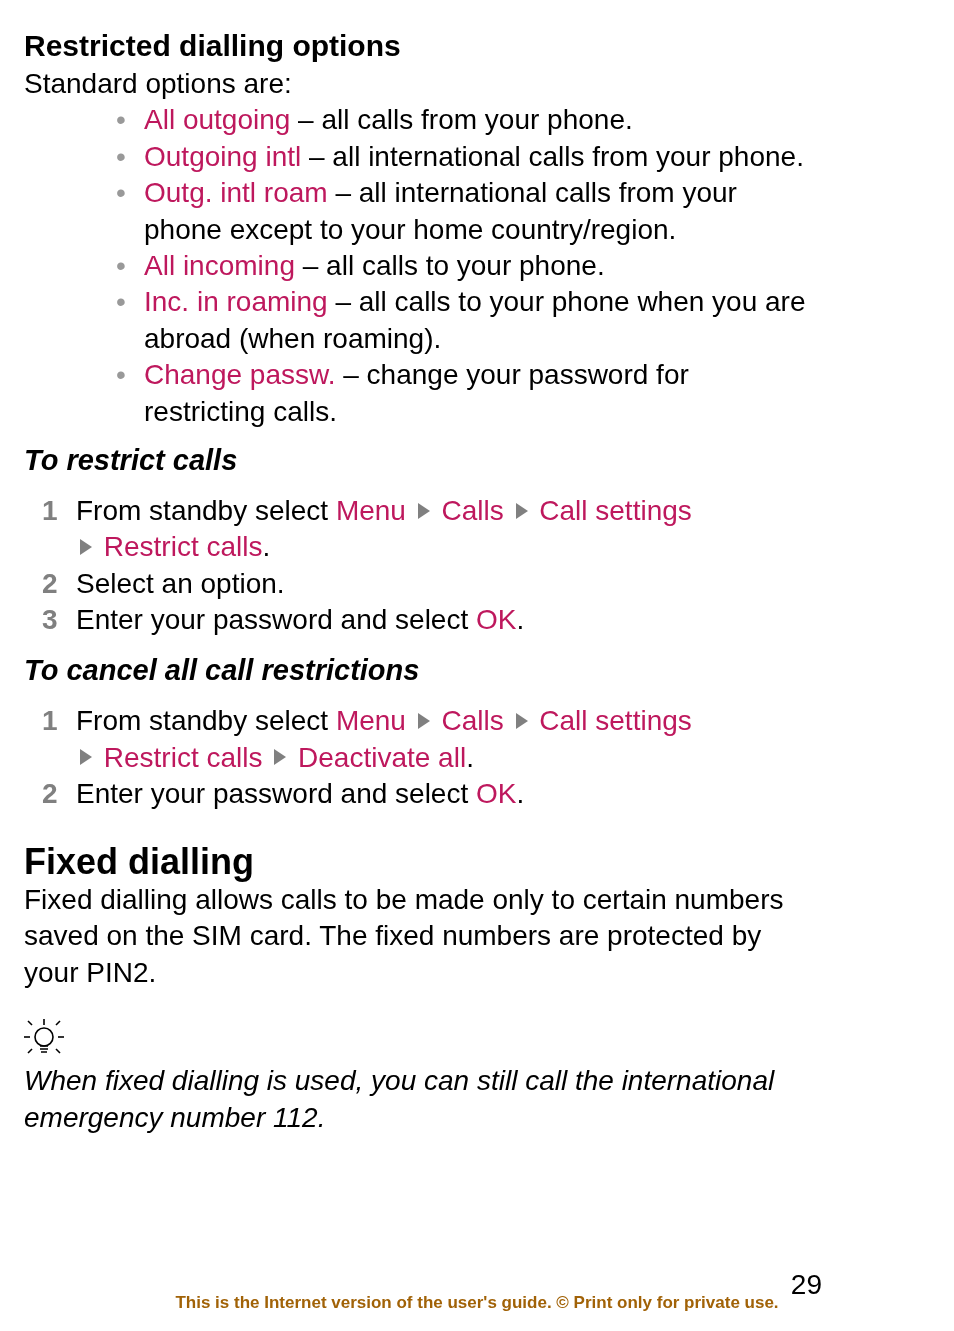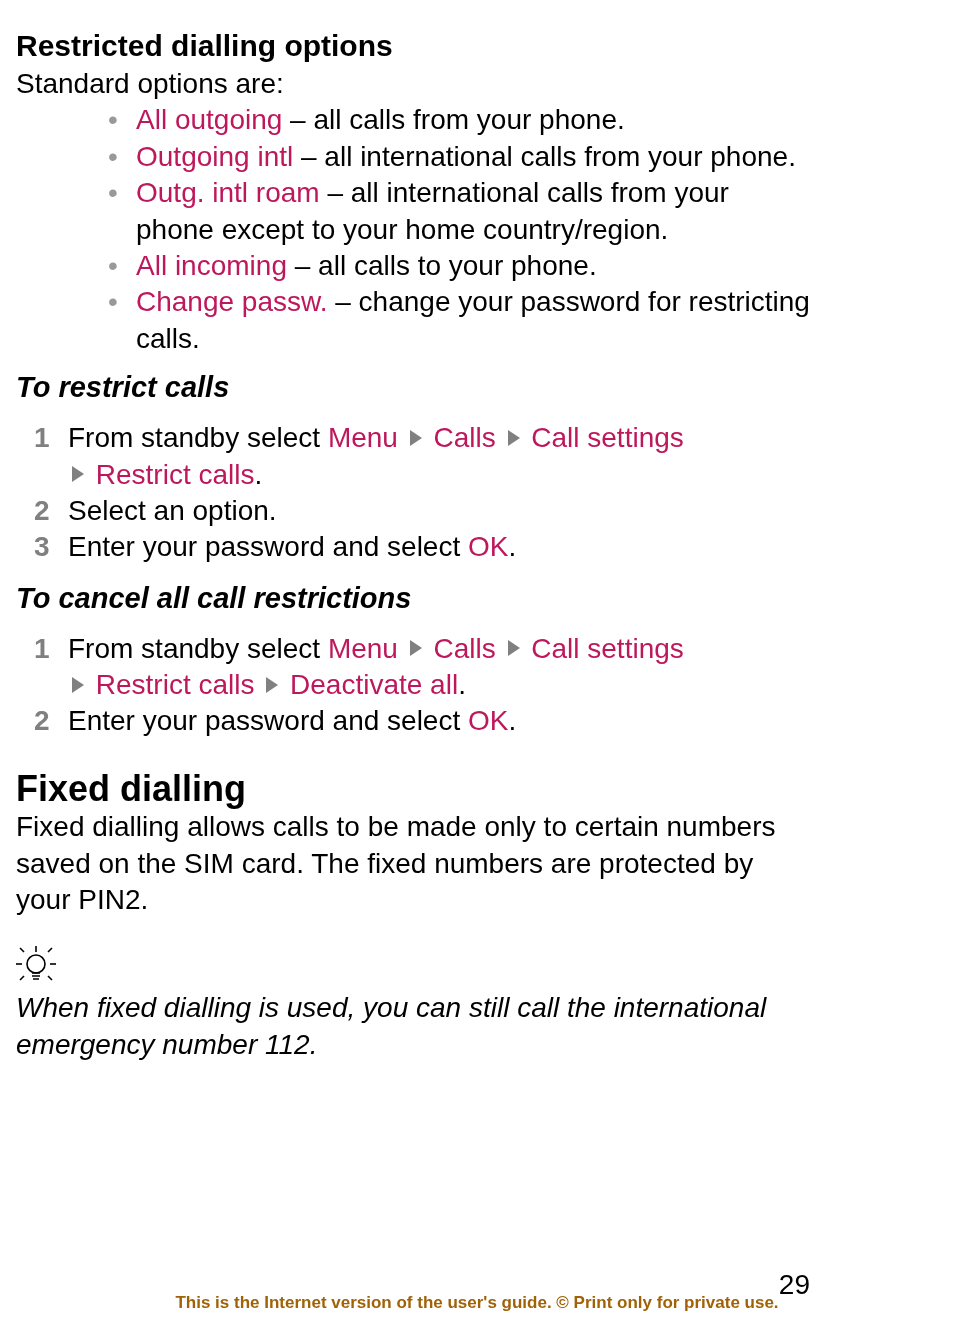--- a/index.html
+++ b/index.html
@@ -7,21 +7,21 @@
     padding: 0;
     background: #ffffff;
     font-family: Arial, Helvetica, sans-serif;
     color: #000;
     width: 954px;
   }
   .page {
     box-sizing: border-box;
     width: 850px;
     min-height: 1331px;
-    padding: 28px 40px 20px 16px;
+    padding: 28px 40px 20px 24px;
     position: relative;
   }
   .h3 {
     font-weight: bold;
     font-size: 30px;
     line-height: 1.2;
     margin-bottom: 2px;
   }
   .body-text {
     font-size: 28px;
@@ -123,37 +123,38 @@
     text-align: center;
   }
   .footer-line {
     color: #a16207;
     font-weight: bold;
     font-size: 17px;
   }
   .page-num {
     position: absolute;
     bottom: 30px;
-    right: 40px;
+    right: 28px;
     font-size: 28px;
     color: #000;
   }
 </style>
 </head>
 <body>
 
 <div class="page">
 
   <div class="h3">Restricted dialling options</div>
   <div class="body-text">Standard options are:</div>
   <ul class="ul">
     <li><span class="gray-bold">All outgoing</span><span> – all calls from your phone.</span></li>
     <li><span class="gray-bold">Outgoing intl</span><span> – all international calls from your phone.</span></li>
     <li><span class="gray-bold">Outg. intl roam</span><span> – all international calls from your phone except to your home country/region.</span></li>
     <li><span class="gray-bold">All incoming</span><span> – all calls to your phone.</span></li>
+    <li><span class="gray-bold">Inc. in roaming</span><span> – all calls to your phone when you are abroad (when roaming).</span></li>
     <li><span class="gray-bold">Change passw.</span><span> – change your password for restricting calls.</span></li>
   </ul>
 
   <div class="section-sub">To restrict calls</div>
   <ol class="ol">
     <li>
       <span>From standby select </span><span class="gray-bold">Menu</span>
       <span class="tri"></span>
       <span class="gray-bold">Calls</span>
       <span class="tri"></span>

